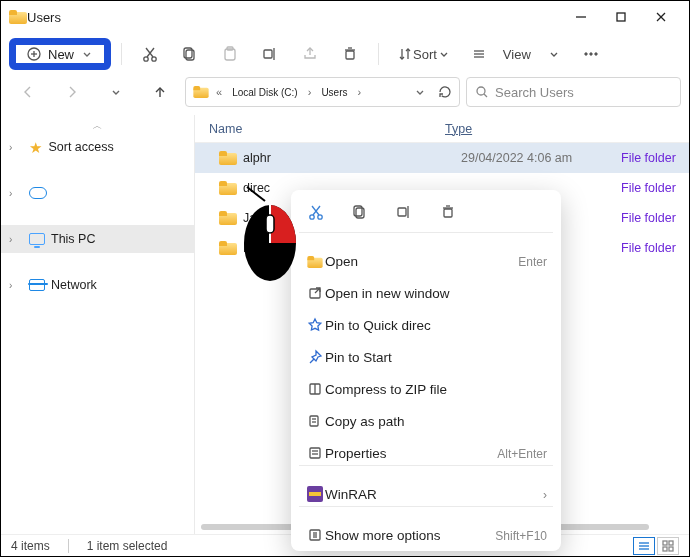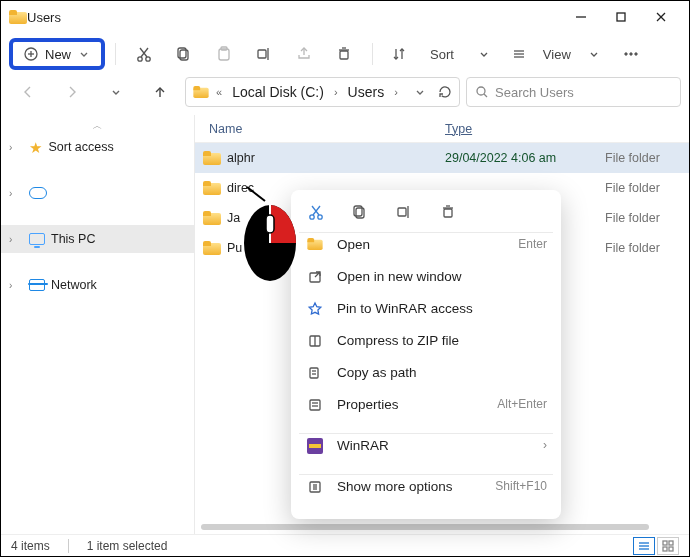--- a/index.html
+++ b/index.html
@@ -31,38 +31,38 @@
   }
   .tbtn {
     height:32px; min-width:36px; padding:0 6px;
     display:flex; align-items:center; justify-content:center;
     border-radius:4px; color:#444;
   }
   .tbtn svg { stroke:#555; }
   .disabled svg { stroke:#b9b9b9; }
   .disabled { color:#b9b9b9; }
   .new-btn {
-    border:4px solid #1d4ed8; border-radius:6px; padding:0 10px; gap:6px;
+    border:7px solid #1d4ed8; border-radius:6px; padding:0 10px; gap:6px;
     display:flex; align-items:center; height:32px;
   }
   .sep { width:1px; height:22px; background:#e4e4e4; margin:0 6px; }
   .label-sm { font-size:13px; }
   
   .navrow {
     display:flex; align-items:center; height:40px; gap:6px;
     padding:0 8px 6px 8px;
   }
   .ic { width:38px; height:30px; display:flex; align-items:center; justify-content:center; }
   .addr {
     flex:1; display:flex; align-items:center; height:30px;
     border:1px solid #d6d6d6; border-radius:4px; padding:0 6px; gap:4px;
     min-width: 200px;
     position: relative;
   }
-  .addr .crumb { font-size:14px; padding:0 4px; white-space:nowrap; }
+  .addr .crumb { font-size:10px; padding:0 4px; white-space:nowrap; }
   .addr .chev { color:#666; font-size:11px; padding:0 2px; }
   .addr .rightctl { margin-left:auto; display:flex; align-items:center; gap:10px; color:#555; }
   .search {
     width:215px; height:30px; border:1px solid #d6d6d6; border-radius:4px;
     display:flex; align-items:center; gap:6px; padding:0 8px; color:#888;
   }
   
   .body { display:flex; height: calc(100% - 32px - 42px - 40px - 22px); }
   .nav {
     width:194px; border-right:1px solid #eaeaea; padding-top:4px;
@@ -79,46 +79,46 @@
   
   .content { flex:1; position:relative; overflow:hidden; }
   .cols {
     display:flex; align-items:center; height:28px; border-bottom:1px solid #eee;
     color:#465f86; font-size:12.5px; padding-left:14px;
   }
   .cols .c-name { width:236px; }
   .cols .c-date { width:160px; }
   .cols .c-type { flex:1;text-decoration:underline; }
   .row {
-    display:flex; align-items:center; height:30px; padding-left:8px;
+    display:flex; align-items:center; height:30px; padding-left:24px;
     font-size:12.5px;
   }
   .row.sel { background:#dfe8f3; }
   .row .r-name { width:242px; display:flex; align-items:center; gap:6px; }
-  .row .r-date { width:160px; color:#14532d; }
-  .row .r-type { flex:1; color:#737373; }
+  .row .r-date { width:160px; color:#737373; }
+  .row .r-type { flex:1; color:#6d28d9; }
   .scroll-h {
     position:absolute; left:6px; right:40px; bottom:4px; height:6px;
     background:#cfcfcf; border-radius:3px;
   }
   
   .ctx {
     position:absolute; left:290px; top:189px;
     width:270px; background:#fff; border-radius:8px;
     box-shadow:0 8px 28px rgba(0,0,0,.22);
     padding:6px 0 8px 0;
     font-size:13.5px; z-index:20;
   }
   .ctx-iconrow {
     display:flex; align-items:center; justify-content:flex-start; gap:22px;
     height:32px; padding:0 14px;
   }
   .ctx-iconrow .ci { width:22px; display:flex; align-items:center; justify-content:center; }
   .ctx-item {
-    display:flex; align-items:flex-start; height:32px; padding:0 14px; gap:12px;
+    display:flex; align-items:flex-end; height:32px; padding:0 14px; 
   }
   .ctx-item .ci { width:20px; display:flex; align-items:center; justify-content:center; }
   .ctx-item .txt { flex:1; }
   .ctx-item .hint { color:#888; font-size:12px; }
   .ctx-sep { height:1px; background:#eaeaea; margin:4px 8px; }
   
   .status {
     position:absolute; left:0; right:0; bottom:0; height:22px;
     display:flex; align-items:center; padding:0 10px; gap:18px;
     font-size:12px; color:#444; border-top:1px solid #eee; background:#fff;
@@ -223,21 +223,21 @@
   </div>
   <div class="tbtn">
     <svg class="i18" viewBox="0 0 18 18" fill="none" stroke="#555" stroke-width="1.3">
         <rect x="5" y="6" width="8" height="8" rx="1"></rect>
         <line x1="4" y1="5" x2="14" y2="5"></line>
         <line x1="7" y1="3" x2="11" y2="3"></line>
       </svg>
   </div>
   <span class="sep"></span>
 
-  <div class="tbtn" style="gap:23px;padding:0 8px">
+  <div class="tbtn" style="gap:0;padding:0 8px">
     <svg class="i16" viewBox="0 0 16 16" fill="none" stroke="#555" stroke-width="1.3">
         <path d="M5 3v10"></path>
         <path d="M3 11l2 2 2-2"></path>
         <path d="M11 13V3"></path>
         <path d="M9 5l2-2 2 2"></path>
       </svg>
     <span class="label-sm">Sort</span>
     <svg class="i14" viewBox="0 0 14 14" stroke="#666" stroke-width="1.3" fill="none">
         <polyline points="4,6 7,9 10,6"></polyline>
       </svg>
@@ -437,21 +437,29 @@
         </svg>
     </span>
     <span class="txt">Open in new window</span>
   </div>
   <div class="ctx-item">
     <span class="ci">
       <svg class="i16" viewBox="0 0 16 16" fill="none" stroke="#2f6bd0" stroke-width="1.3">
           <path d="M8 2l1.8 3.7 4 .6-2.9 2.8.7 4L8 11.3 4.4 13l.7-4L2.2 6.3l4-.6z"></path>
         </svg>
     </span>
-    <span class="txt">Pin to WinRAR access</span>
+    <span class="txt">Pin to Quick direc</span>
+  </div>
+  <div class="ctx-item">
+    <span class="ci">
+      <svg class="i16" viewBox="0 0 16 16" fill="none" stroke="#2f6bd0" stroke-width="1.3">
+          <path d="M9 2l5 5-3 1-2 4-2-2-4 4 4-4-2-2 4-2z"></path>
+        </svg>
+    </span>
+    <span class="txt">Pin to Start</span>
   </div>
   <div class="ctx-item">
     <span class="ci">
       <svg class="i16" viewBox="0 0 16 16" fill="none" stroke="#555" stroke-width="1.3">
           <rect x="3" y="3" width="10" height="10" rx="1"></rect>
           <line x1="8" y1="3" x2="8" y2="13"></line>
         </svg>
     </span>
     <span class="txt">Compress to ZIP file</span>
   </div>

